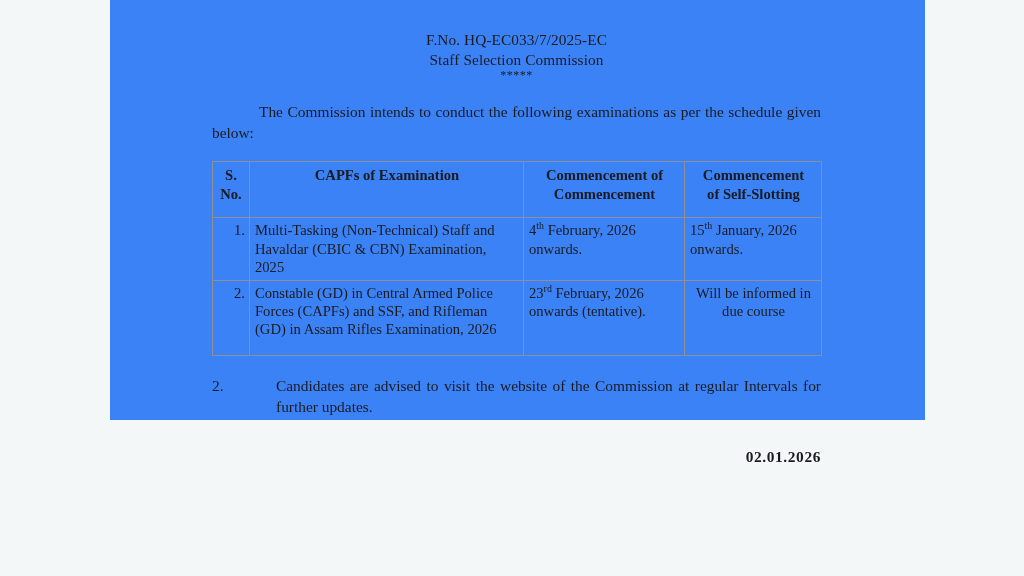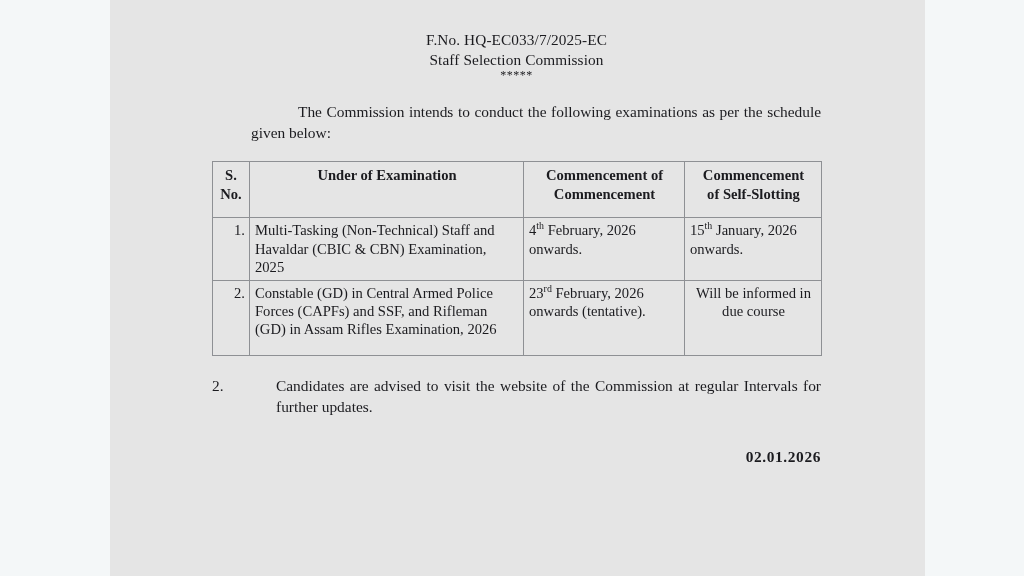--- a/index.html
+++ b/index.html
@@ -21,22 +21,22 @@
     width: 1024px;
     height: 576px;
   }
 
   
   #page {
     position: absolute;
     left: 110px;
     top: 0;
     width: 815px;
-    height: 576px;
-    background: #e5e5e5;
+    height: 420px;
+    background: #3b82f6;
   }
 
   #page-inner {
     position: absolute;
     left: 102px;      
     top: 30px;
     width: 609px;     
   }
 
   
@@ -65,21 +65,21 @@
     letter-spacing: .2px;
   }
 
   
   .para {
     font-size: 15.4px;
     line-height: 1.37;
     text-align: justify;
     margin-top: 17px;
   }
-  .para.indent { text-indent: 47px; margin-left: 39px; }
+  .para.indent { text-indent: 47px; }
 
   .para-numbered {
     display: flex;
     align-items: flex-start;
     font-size: 15.4px;
     line-height: 1.37;
     margin-top: 19px;
   }
   .para-numbered .pn-num {
     flex: 0 0 64px;
@@ -168,21 +168,21 @@
           <col class="c-name">
           <col class="c-exam">
           <col class="c-slot">
         </colgroup>
         <thead>
           <tr>
             <td class="th-sno">
               <span>S.</span><br>
               <span>No.</span>
             </td>
-            <td>Under of Examination</td>
+            <td>CAPFs of Examination</td>
             <td>
               <span>Commencement of</span><br>
               <span>Commencement</span>
             </td>
             <td>
               <span>Commencement</span><br>
               <span>of Self-Slotting</span>
             </td>
           </tr>
         </thead>

